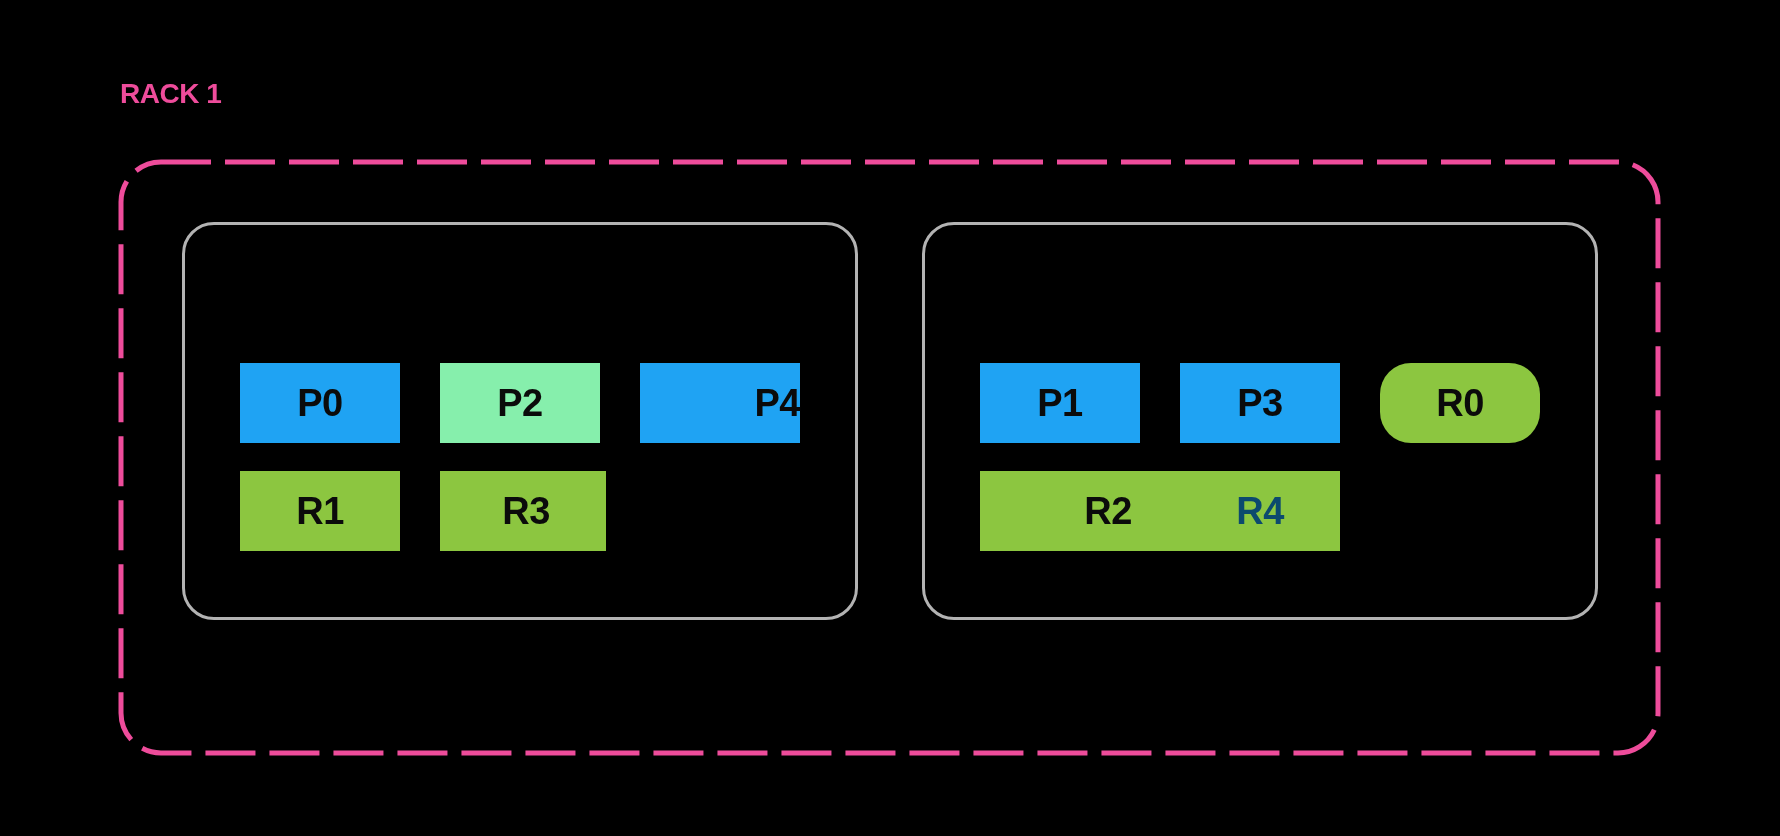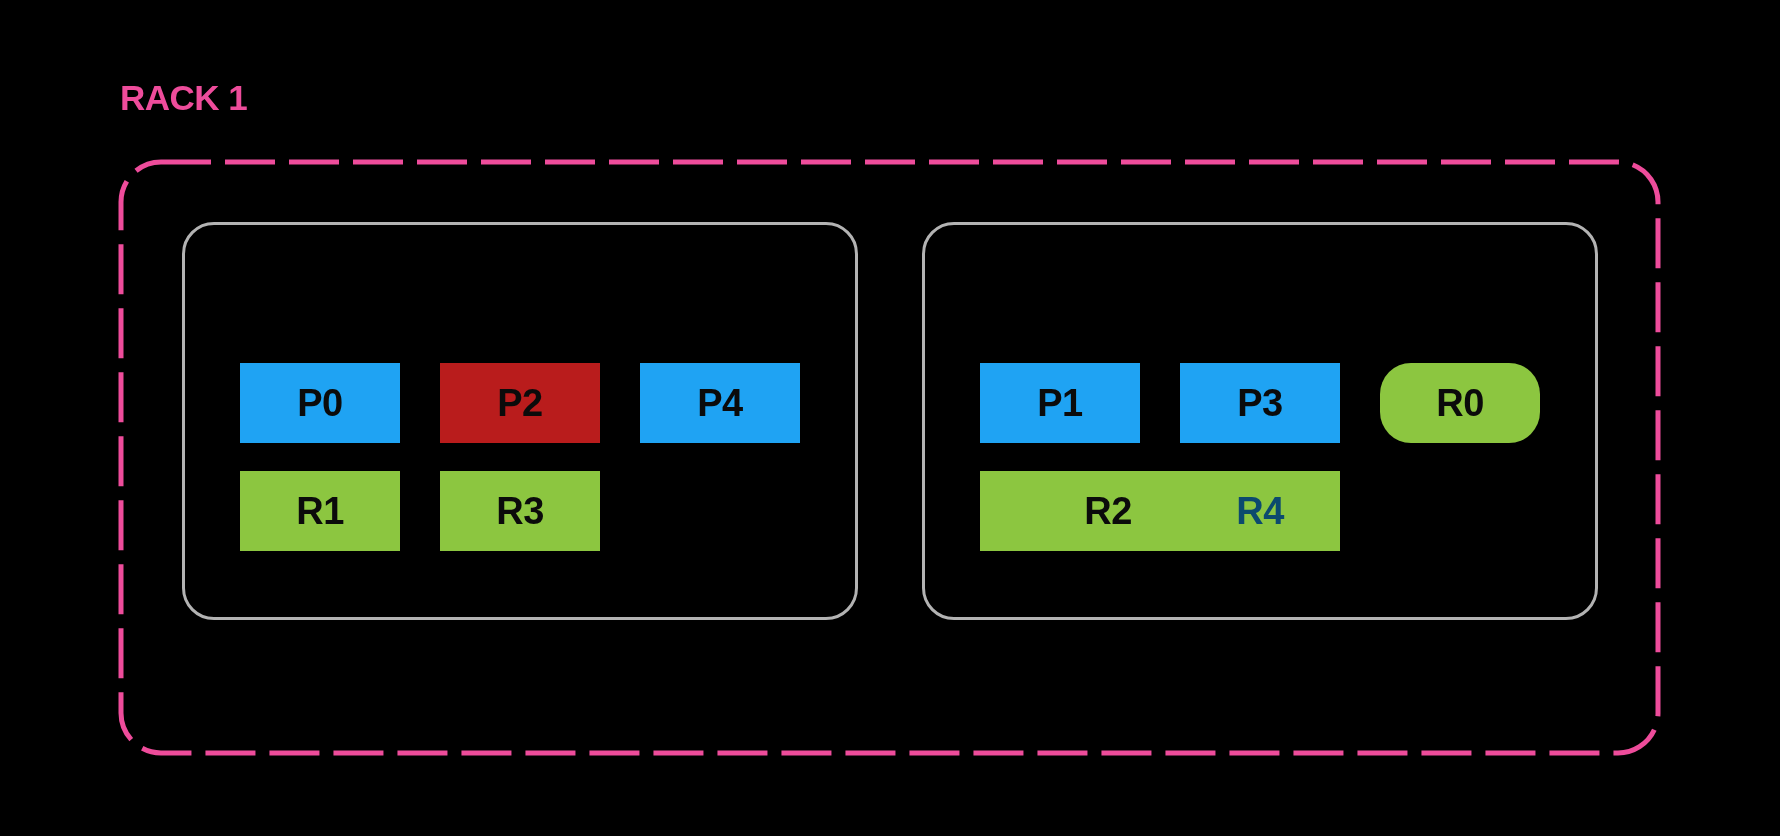--- a/index.html
+++ b/index.html
@@ -11,21 +11,21 @@
     position: relative;
     width: 1780px;
     height: 836px;
     overflow: hidden;
     font-family: "Liberation Sans", sans-serif;
   }
   .rack-title {
     position: absolute;
     left: 120px;
     top: 78px;
-    font-size: 35px;
+    font-size: 28px;
     font-weight: 700;
     letter-spacing: -0.5px;
     white-space: nowrap;
   }
   .rack-border-svg {
     position: absolute;
     left: 0;
     top: 0;
     width: 1780px;
     height: 836px;
@@ -69,30 +69,30 @@
   <div class="rack-title" style="color: rgb(238, 76, 155);">RACK 1</div>
 
   <svg class="rack-border-svg">
     <rect x="121" y="162" width="1537" height="591" rx="40" ry="40" fill="none" stroke-width="5" stroke-dasharray="50 14" stroke="#EE4C9B"></rect>
   </svg>
 
   <div class="node node-1" style="border-color: rgb(179, 179, 179);">
     <div class="slot col-1 row-1" style="background-color: rgb(31, 163, 243);">
       <span style="color: rgb(11, 11, 11);">P0</span>
     </div>
-    <div class="slot col-2 row-1" style="background-color: #b91c1c;">
+    <div class="slot col-2 row-1" style="background-color: #86efac;">
       <span style="color: rgb(11, 11, 11);">P2</span>
     </div>
-    <div class="slot col-3 row-1" style="background-color: rgb(31, 163, 243);">
+    <div class="slot col-3 row-1" style="background-color: rgb(31, 163, 243); justify-content: flex-end;">
       <span style="color: rgb(11, 11, 11);">P4</span>
     </div>
     <div class="slot col-1 row-2" style="background-color: rgb(140, 198, 64);">
       <span style="color: rgb(11, 11, 11);">R1</span>
     </div>
-    <div class="slot col-2 row-2" style="background-color: rgb(140, 198, 64);">
+    <div class="slot col-2 row-2" style="background-color: rgb(140, 198, 64); padding-left: 6px;">
       <span style="color: rgb(11, 11, 11);">R3</span>
     </div>
   </div>
 
   <div class="node node-2" style="border-color: rgb(179, 179, 179);">
     <div class="slot col-1 row-1" style="background-color: rgb(31, 163, 243);">
       <span style="color: rgb(11, 11, 11);">P1</span>
     </div>
     <div class="slot col-2 row-1" style="background-color: rgb(31, 163, 243);">
       <span style="color: rgb(11, 11, 11);">P3</span>

